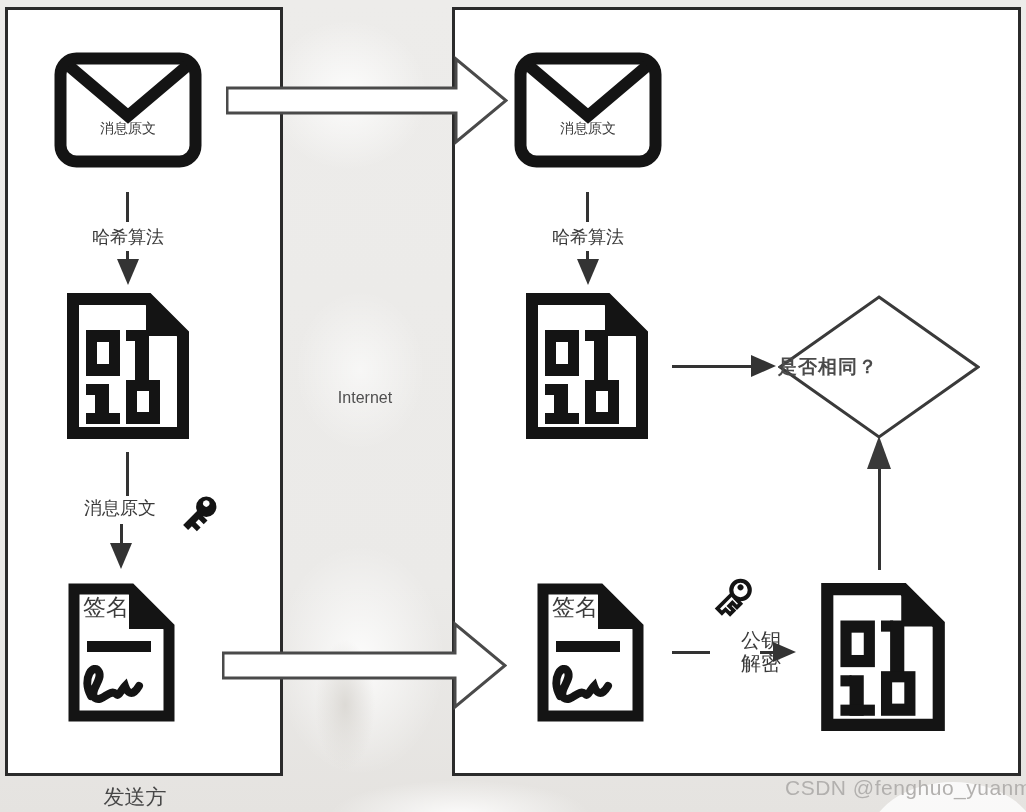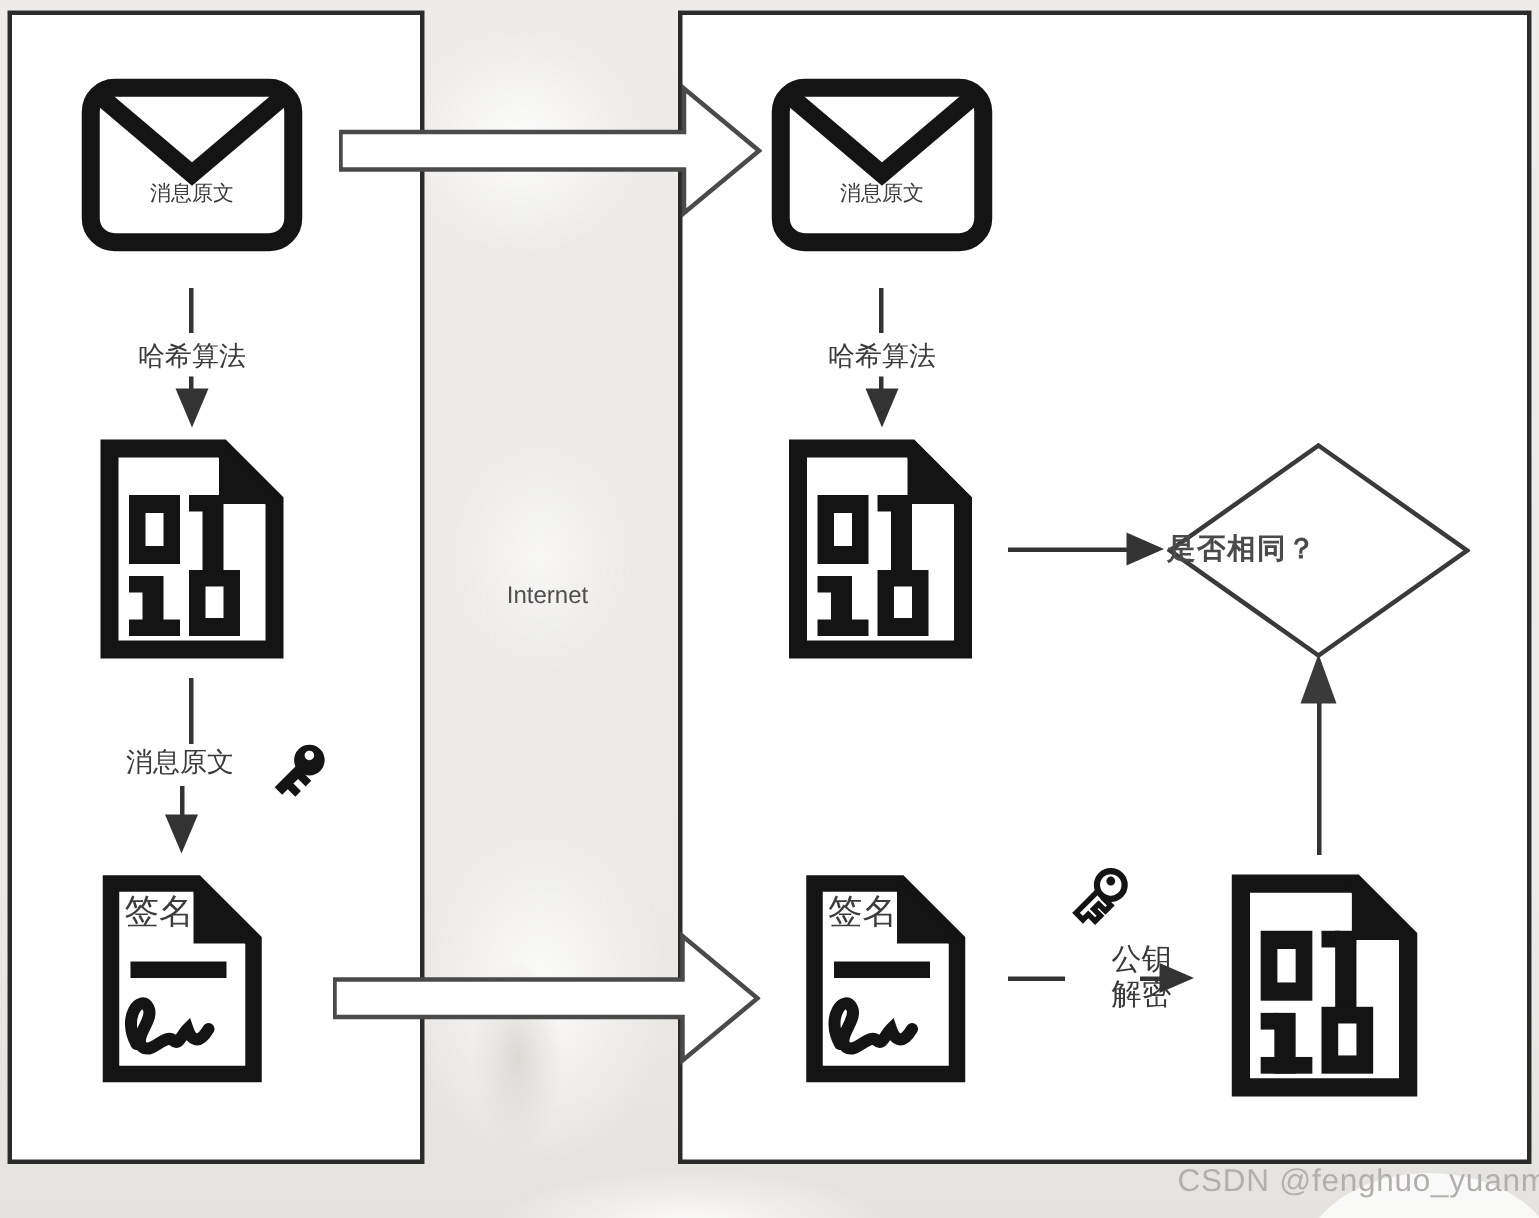--- a/index.html
+++ b/index.html
@@ -91,20 +91,21 @@
   <div class="abs" style="left:66px;top:582px;width:110px;height:141px;">
     <svg width="110" height="141" viewBox="0 0 110 141">
       <path d="M8,7 H65 L103,45 V134 H8 Z" fill="#fff" stroke="#141414" stroke-width="11" stroke-linejoin="miter"></path>
       <path d="M63,5 L105,47 L63,47 Z" fill="#141414"></path>
       <rect x="21" y="59" width="64" height="11" fill="#141414"></rect>
       <path d="M25,114 C15,96 28,80 33,90 C37,98 22,110 29,116 C36,121 44,106 50,112 C53,115 55,108 59,104 C61,110 66,116 73,104" fill="none" stroke="#141414" stroke-width="8" stroke-linecap="round"></path>
     </svg>
     <div class="sig-label">签名</div>
   </div>
 
+  <div class="side-label" style="left:70px;top:783px;">发送方</div>
 
   <div class="internet">Internet</div>
 
   <div class="abs" style="left:226px;top:56px;">
     <svg width="282" height="89" viewBox="0 0 282 89">
       <polygon points="1,32 230,32 230,3 280,44.5 230,86 230,57 1,57" fill="#ffffff" stroke="#4a4a4a" stroke-width="3"></polygon>
     </svg>
   </div>
   <div class="abs" style="left:222px;top:621px;">
     <svg width="285" height="89" viewBox="0 0 285 89">

